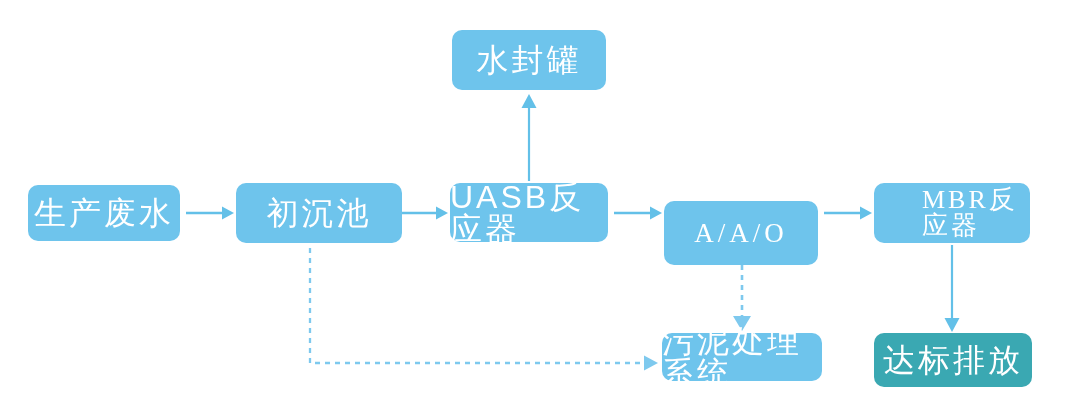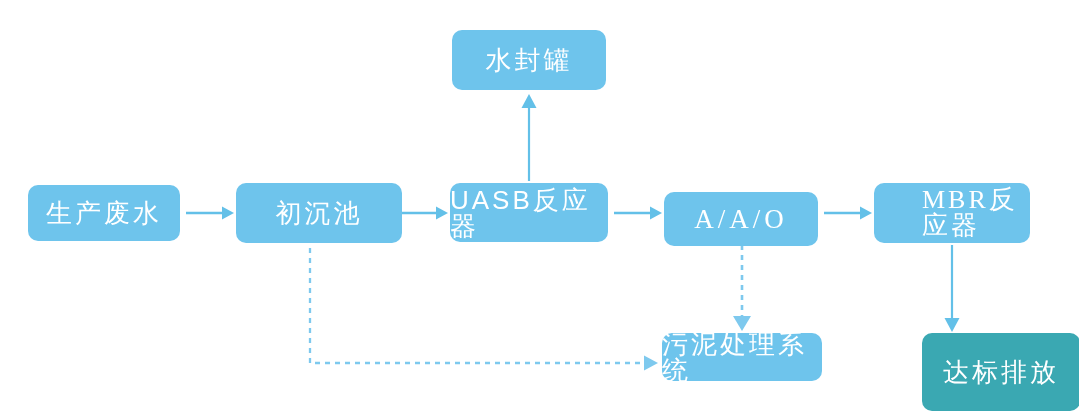--- a/index.html
+++ b/index.html
@@ -25,33 +25,33 @@
     justify-content: center;
     border-radius: 10px;
     color: #ffffff;
     letter-spacing: 3px;
     line-height: 1;
     box-sizing: border-box;
     user-select: none;
   }
   .node.blue   { background: #6ec4ec; }
   .node.teal   { background: #3aa8b2; }
-  .node.sans   { font-family: "Liberation Sans", sans-serif; font-size: 26px; }
+  .node.sans   { font-family: "Liberation Sans", sans-serif; font-size: 32px; }
   .node.serif  { font-family: "Liberation Serif", serif; font-size: 26px; padding-left: 48px; }
   .node.serif-wide { font-family: "Liberation Serif", serif; font-size: 27px; letter-spacing: 4px; }
 
   
   #n-influent   { left: 28px;  top: 185px; width: 152px; height: 56px; }
   #n-primary    { left: 236px; top: 183px; width: 166px; height: 60px; }
   #n-uasb       { left: 450px; top: 183px; width: 158px; height: 59px; }
-  #n-aao        { left: 664px; top: 192px; width: 154px; height: 54px; }
+  #n-aao        { left: 664px; top: 201px; width: 154px; height: 64px; }
   #n-mbr        { left: 874px; top: 183px; width: 156px; height: 60px; }
   #n-waterseal  { left: 452px; top: 30px;  width: 154px; height: 60px; }
   #n-sludge     { left: 662px; top: 333px; width: 160px; height: 48px; }
-  #n-discharge  { left: 874px; top: 333px; width: 158px; height: 78px; margin-left: 48px; }
+  #n-discharge  { left: 874px; top: 333px; width: 158px; height: 54px; }
 
   
   #wires {
     position: absolute;
     left: 0; top: 0;
     width: 1079px;
     height: 413px;
     pointer-events: none;
   }
 </style>

